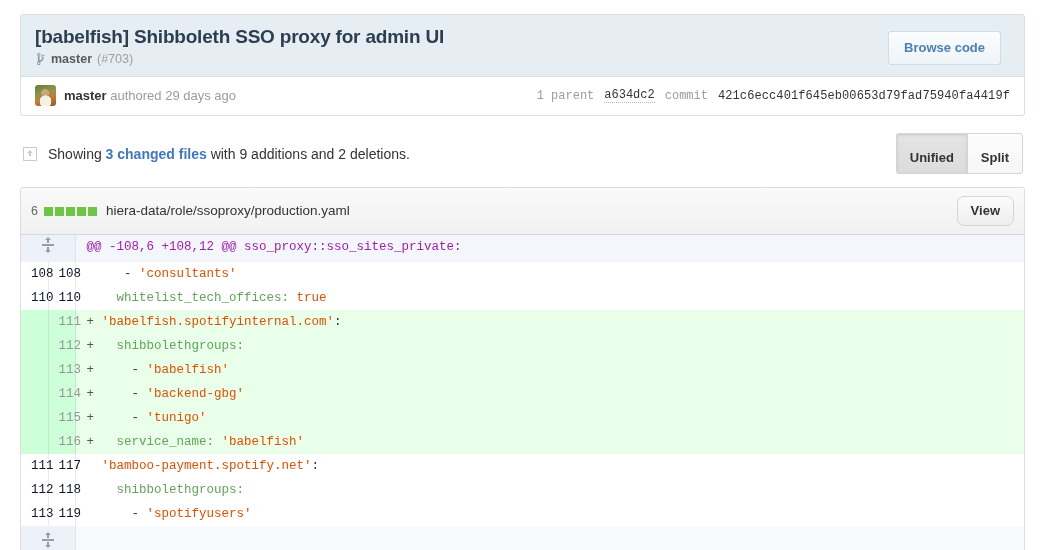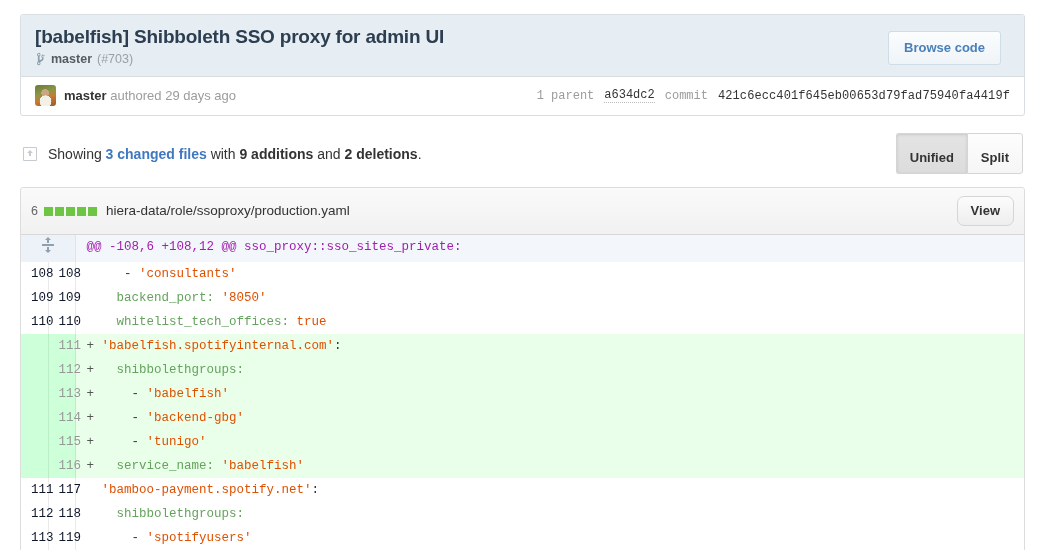--- a/index.html
+++ b/index.html
@@ -104,21 +104,21 @@
     padding: 17px 2px 13px 2px;
     position: relative;
   }
   .icon-diffstat {
     width: 16px; height: 16px;
     margin-right: 10px;
     flex: 0 0 auto;
     line-height: 0;
   }
   .showing-text { font-size: 14px; color: #333; line-height: 18px; }
-  .showing-text b { font-weight: bold; color: #333; text-align: center; }
+  .showing-text b { font-weight: normal; color: #333; text-align: center; }
   .showing-text a { color: #4078c0; font-weight: bold; text-decoration: none; }
 
   .seg-group { margin-left: auto; display: flex; }
   .seg-btn {
     font-size: 13px;
     font-weight: bold;
     color: #333;
     padding: 16px 13px 8px 13px;
     border: 1px solid #d5d5d5;
     background: linear-gradient(#fcfcfc, #eeeeee);
@@ -301,25 +301,20 @@
             </span>
           </td>
           <td class="code">@@ -108,6 +108,12 @@ sso_proxy::sso_sites_private:</td>
         </tr>
       </tbody>
       <tbody id="diff-rows">
           <tr class="ctx">
             <td class="num">108</td>
             <td class="num">108</td>
             <td class="code"><span class="marker"> </span><span class="s-plain">    - </span><span class="s-str">'consultants'</span></td>
-          </tr>
-          <tr class="ctx">
-            <td class="num">109</td>
-            <td class="num">109</td>
-            <td class="code"><span class="marker"> </span><span class="s-key">   backend_port:</span><span class="s-plain"> </span><span class="s-str">'8050'</span></td>
           </tr>
           <tr class="ctx">
             <td class="num">110</td>
             <td class="num">110</td>
             <td class="code"><span class="marker"> </span><span class="s-key">   whitelist_tech_offices:</span><span class="s-plain"> </span><span class="s-const">true</span></td>
           </tr>
           <tr class="add">
             <td class="num"></td>
             <td class="num">111</td>
             <td class="code"><span class="marker">+</span><span class="s-plain"> </span><span class="s-str">'babelfish.spotifyinternal.com'</span><span class="s-plain">:</span></td>

